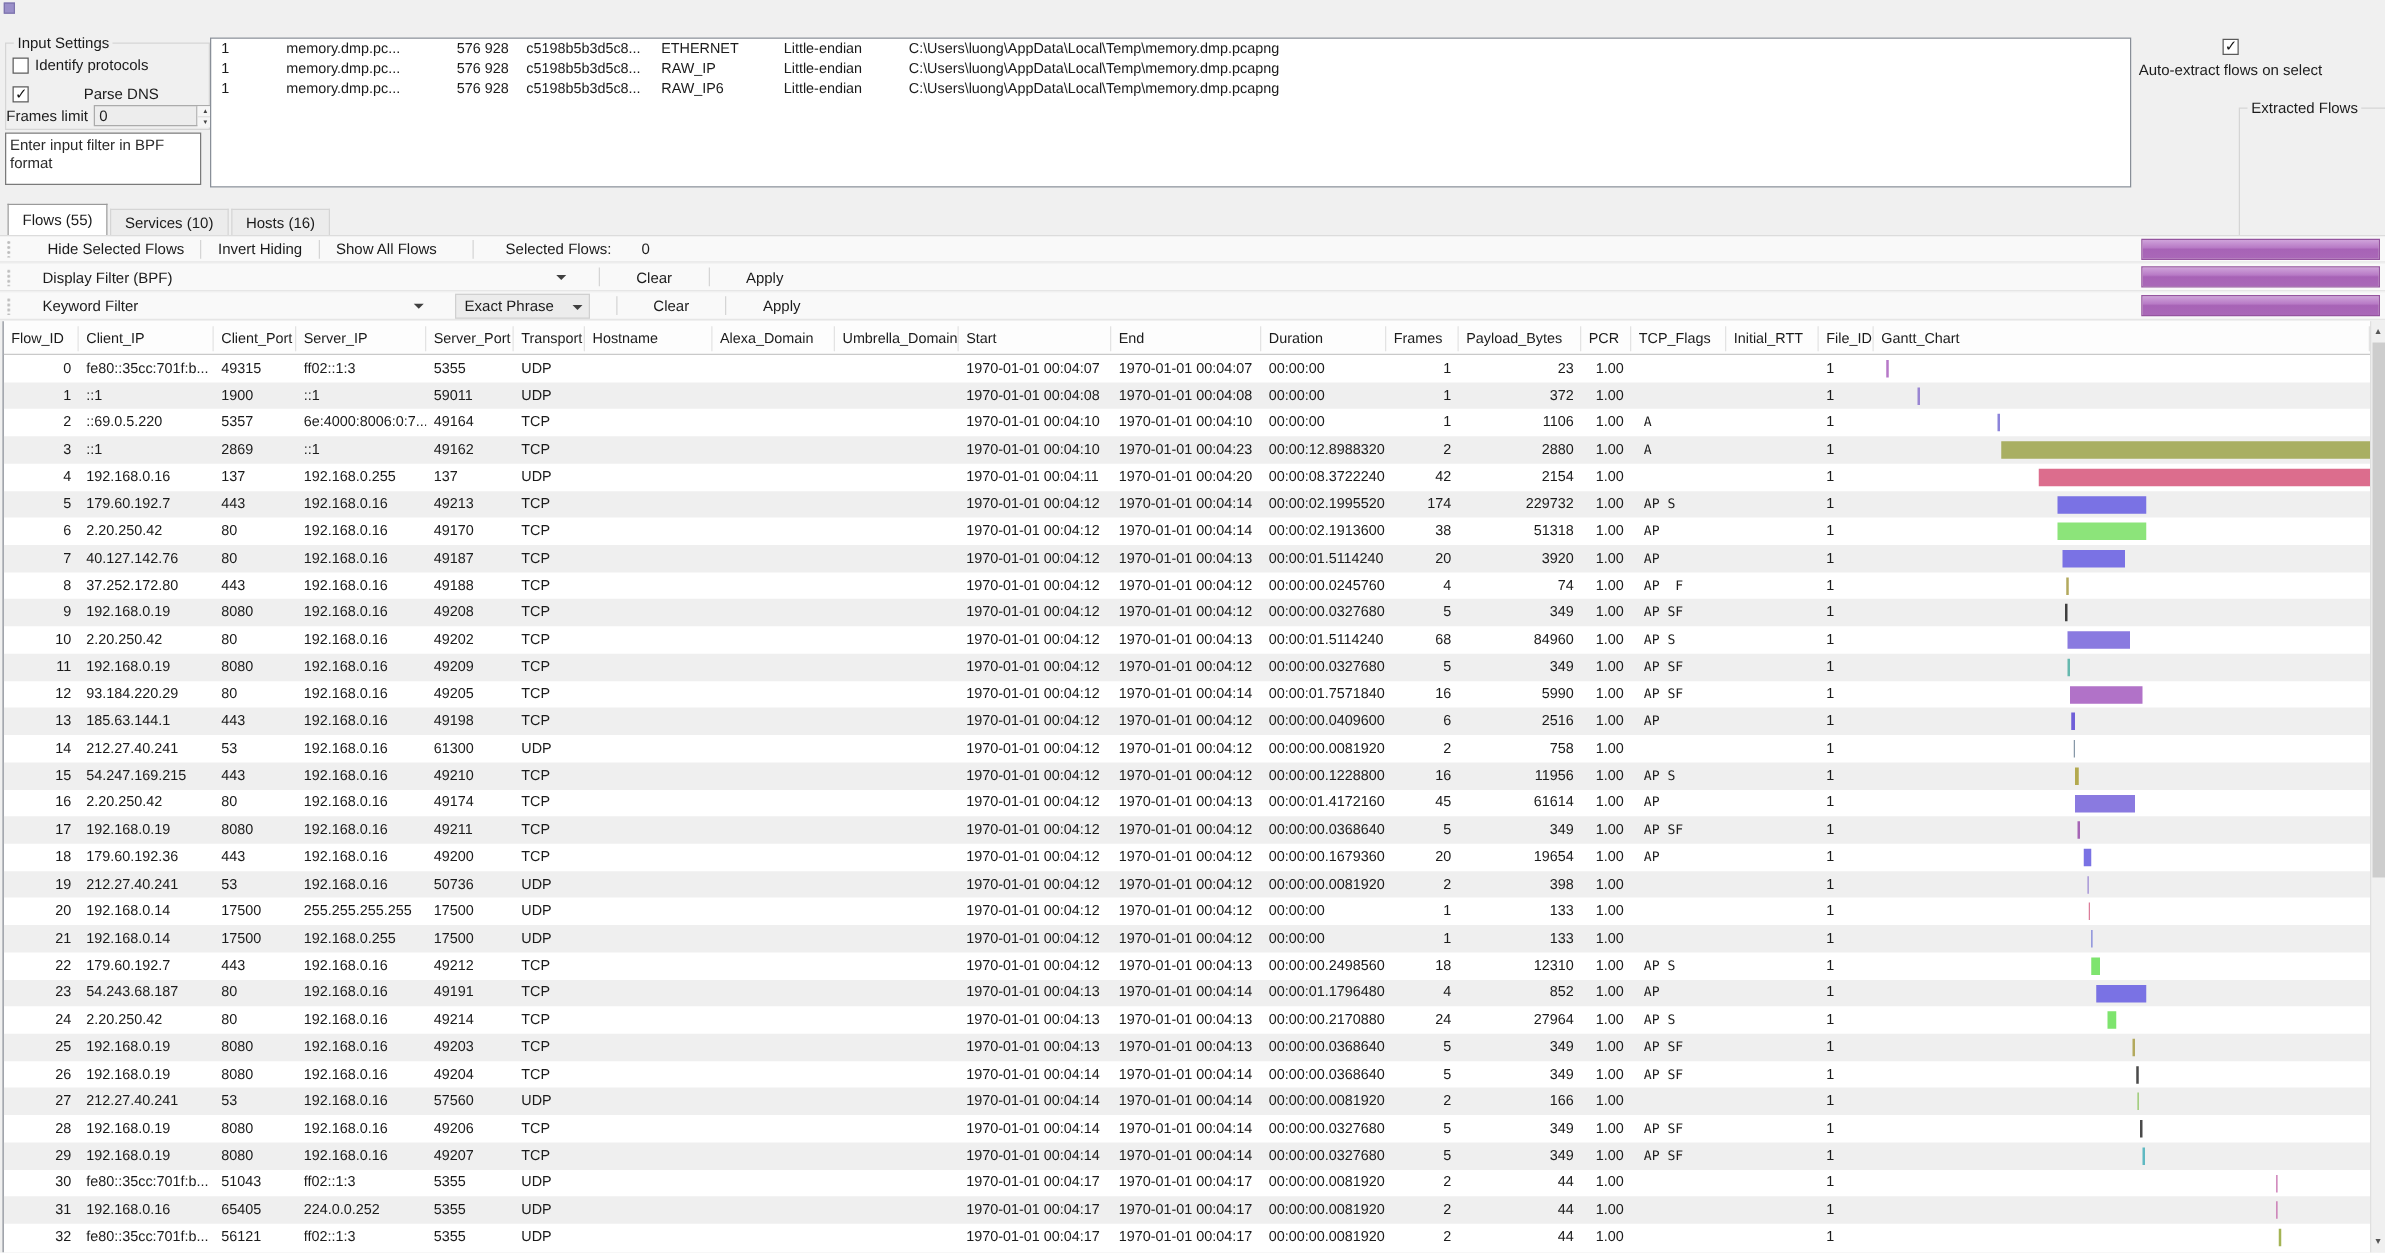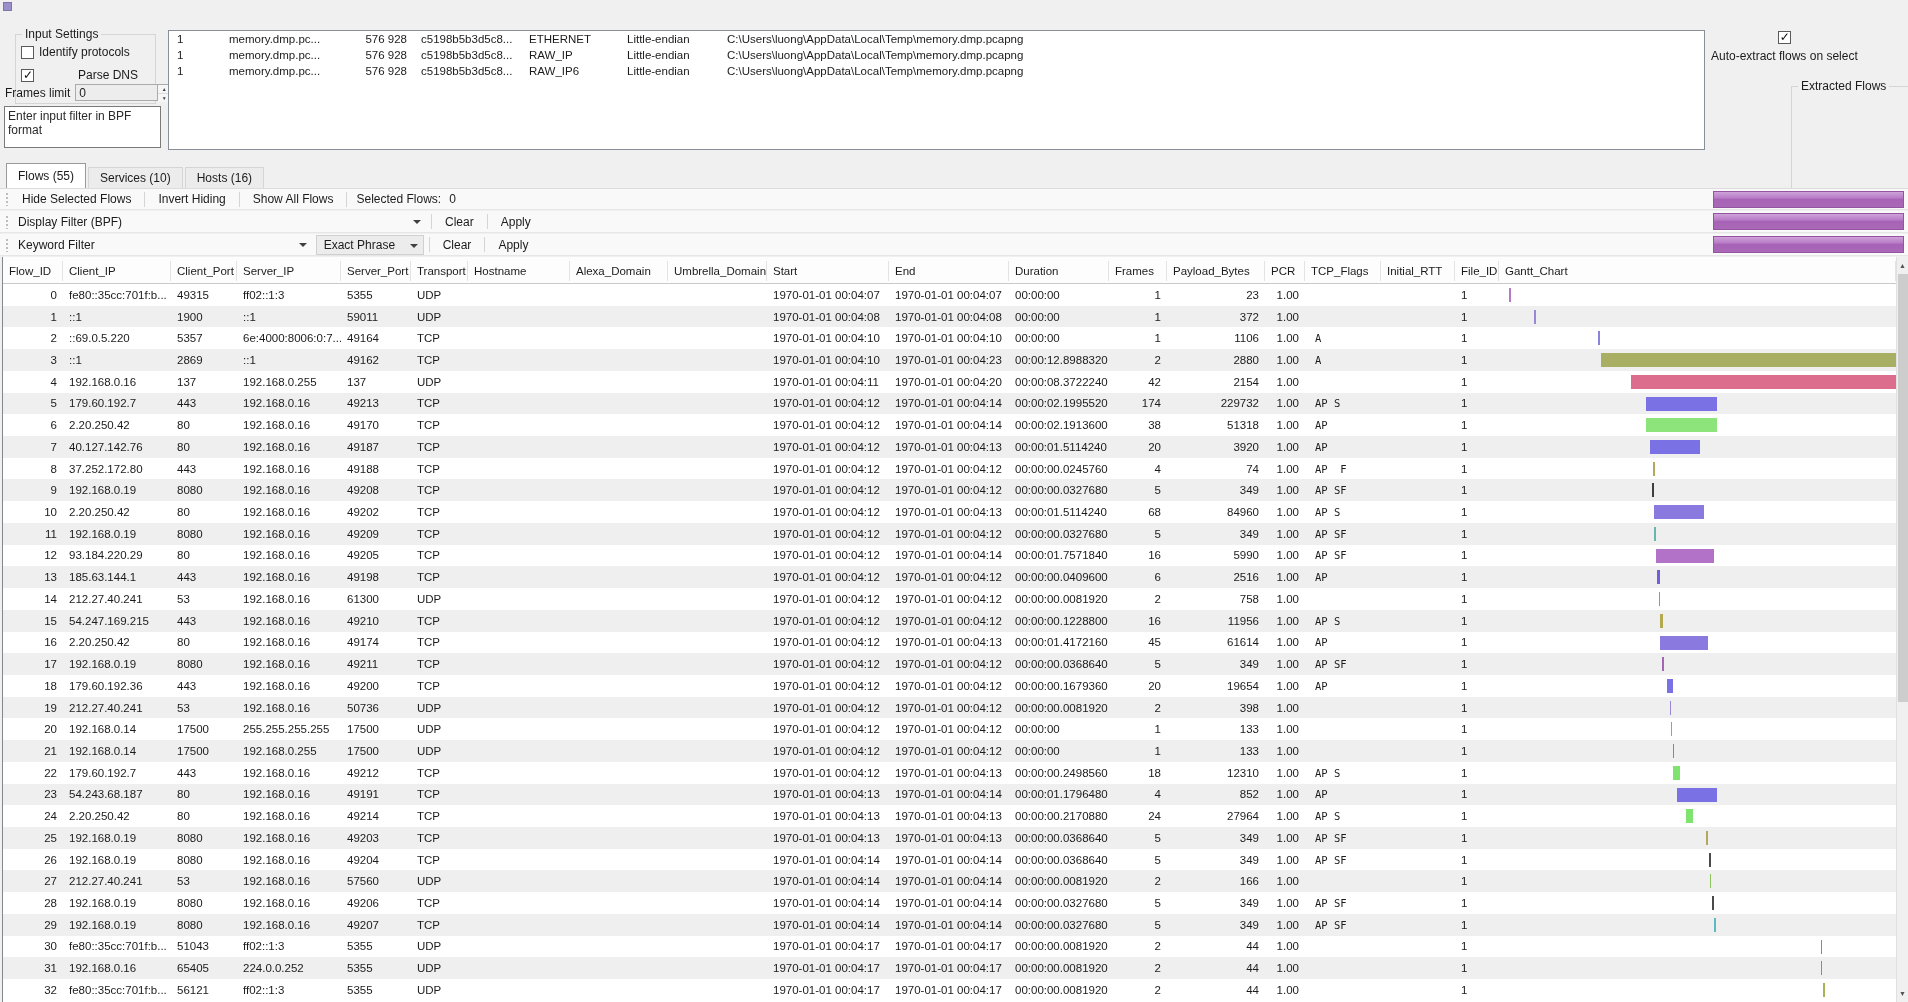--- a/index.html
+++ b/index.html
@@ -8,21 +8,21 @@
   #win { position:relative; width:1908px; height:1002px; background:#f0f0f0; }
 
   
   .menubar { position:absolute; top:0; left:0; right:0; height:26px; display:flex; align-items:center; padding-left:9px; }
   .appicon { position:absolute; top:2px; left:3px; width:9px; height:9px; background:#9a8fc9; border:1px solid #7d74ad; }
   .menu-item { padding:3px 8px; cursor:default; }
 
   
   .groupbox { position:absolute; border:1px solid #d5d5d5; }
   .groupbox > .gb-label { position:absolute; top:-8px; left:6px; background:#f0f0f0; padding:0 3px; white-space:nowrap; }
-  #gb-input { left:15px; top:34px; width:141px; height:70px; }
+  #gb-input { left:4px; top:34px; width:164px; height:70px; }
   .cbrow { position:absolute; display:flex; align-items:center; gap:5px; white-space:nowrap; }
   .cb { width:13px; height:13px; background:#fff; border:1px solid #5a5a5a; position:relative; flex:0 0 13px; }
   .cb.checked::after { content:"✓"; position:absolute; left:1px; top:-2px; font-size:12px; color:#111; }
   #row-frames { position:absolute; left:5px; top:84px; display:flex; align-items:center; gap:5px; }
   .numbox { width:96px; height:17px; background:#ededed; border:1px solid #ababab; display:flex; align-items:center; }
   .numval { flex:1; padding-left:3px; }
   .spin { width:13px; height:100%; display:flex; flex-direction:column; border-left:1px solid #ababab; }
   .spin div { flex:1; font-size:5px; line-height:8px; text-align:center; color:#444; background:#f6f6f6; border-bottom:1px solid #dcdcdc; }
   .spin div:last-child { border-bottom:none; }
   #bpf-input { position:absolute; left:4px; top:106px; width:157px; height:42px; background:#fff; border:1px solid #7a7a7a; padding:2px 3px; color:#2a2a2a; }
@@ -42,21 +42,21 @@
   #gb-extract { left:1791px; top:46px; width:192px; height:104px;margin-top:40px; }
   #pcap-icon { position:absolute; right:4px; top:12px; }
 
   
   #tabstrip { position:absolute; left:6px; top:163px; height:25px; display:flex; align-items:flex-end; }
   .tab { padding:0 11px; display:flex; align-items:center; cursor:default; white-space:nowrap; }
   .tab.active { background:#fff; border:1px solid #9a9a9a; border-bottom:none; height:25px; position:relative; z-index:2; }
   .tab.inactive { background:#ececec; border:1px solid #d5d5d5; border-bottom:none; height:21px; margin-left:2px; color:#1b1b1b; }
 
   
-  .toolrow { position:absolute; left:0; right:0; height:22px; background:#f9f9f9; border-bottom:1px solid #e6e6e6; display:flex; align-items:center; }
+  .toolrow { position:absolute; left:0; right:0; height:22px; background:#f9f9f9; border-bottom:1px solid #e6e6e6; display:flex; align-items:center;gap:16px; }
   #toolrow1 { top:188px; border-top:1px solid #dcdcdc; }
   #toolrow2 { top:211px; }
   #toolrow3 { top:234px; }
   .grip { width:4px; height:14px; margin:0 5px 0 5px; background-image:radial-gradient(circle, #bdbdbd 1px, rgba(0,0,0,0) 1.3px); background-size:4px 4px; }
   .tbtn { padding:2px 8px; white-space:nowrap; cursor:default; }
   .vsep { width:1px; height:15px; background:#d5d5d5; margin:0 5px; }
   .tlabel { padding:0 4px; white-space:nowrap; }
   .combo { position:relative; height:20px; display:flex; align-items:center; }
   .combo .arrow { position:absolute; right:5px; top:8px; width:0; height:0; border-left:4px solid transparent; border-right:4px solid transparent; border-top:4px solid #404040; }
   .combo.boxed { background:#ececec; border:1px solid #d0d0d0; padding-left:7px; }

